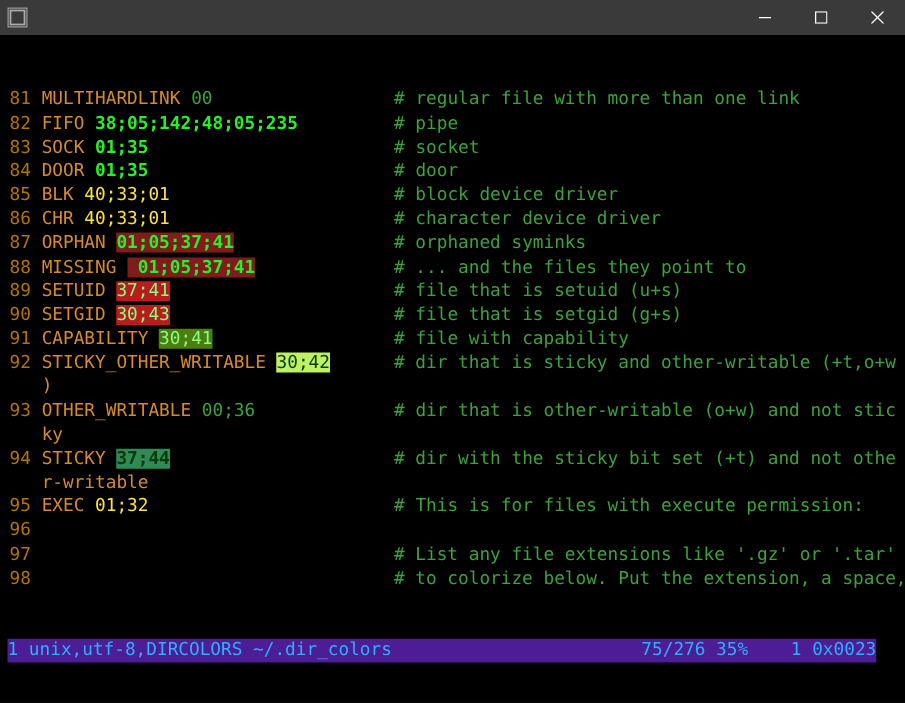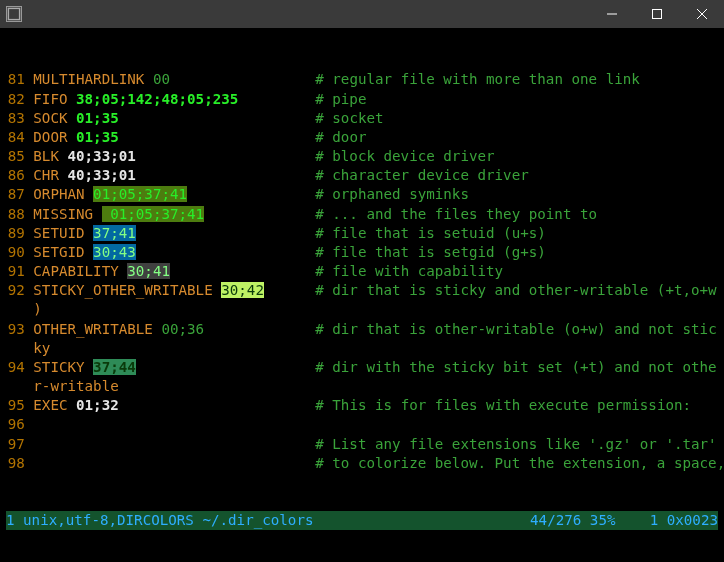--- a/index.html
+++ b/index.html
@@ -27,38 +27,38 @@
   display:flex;align-items:center;justify-content:center;
 }
 .titlebar .spacer { flex:1; }
 .winbtn {
   width:45px;height:28px;
   display:flex;align-items:center;justify-content:center;
   color:#fff;
 }
 .winbtn svg { width:10px;height:10px; }
 .term {
-  padding:4px 6px 0 6px;
+  padding:4px 23px 0 6px;
   background:#000;
   height:534px;
   white-space:pre;
   position:relative;
 }
 .line { display:block; }
 .ln { color:#b37400; display:inline-block; width:2.2ch; text-align:right; margin-right:1ch;}
 .key-orange { color:#d68a2e; }
 .key-bold  { color:#28ef28; font-weight:bold;text-align:center; }
-.key-dim   { color:#e5e5e5;font-weight:bold; }
+.key-dim   { color:#fde047; }
 .comment   { color:#3aa33a; }
-.hl-red    { background:#4d7c0f; color:#28ef28; font-weight:normal; }
-.hl-org    { background:#0369a1; color:#84ff84; }
-.hl-org2   { background:#404040; color:#84ff84; }
+.hl-red    { background:#7f1d1d; color:#28ef28; font-weight:bold; }
+.hl-org    { background:#b91c1c; color:#84ff84; }
+.hl-org2   { background:#4d7c0f; color:#84ff84; }
 .hl-grn    { background:#bef264; color:#0a3a0a; }
 .hl-teal   { background:#2e8b57; color:#0a3a0a;font-weight:bold; }
-.status1   { background:#14532d; color:#2eaeff; display:block; }
+.status1   { background:#4c1d95; color:#2eaeff; display:block; }
 </style>
 </head>
 <body>
 
 <div class="titlebar">
   <span class="appicon">
     <svg viewBox="0 0 10 10">
         <rect x="1" y="1" width="8" height="8" fill="none" stroke="#aaa" stroke-width="1"></rect>
       </svg>
   </span>
@@ -76,15 +76,15 @@
   <div class="winbtn">
     <svg viewBox="0 0 10 10">
         <line x1="0" y1="0" x2="10" y2="10" stroke="#fff" stroke-width="1"></line>
         <line x1="10" y1="0" x2="0" y2="10" stroke="#fff" stroke-width="1"></line>
       </svg>
   </div>
 </div>
 
 <div class="term">
   <div id="lines"><span class="line"><span class="ln">81</span><span class="key-orange">MULTIHARDLINK</span> <span class="">00</span>                 <span class="comment"># regular file with more than one link</span></span><span class="line"><span class="ln">82</span><span class="key-orange">FIFO</span> <span class="key-bold">38;05;142;48;05;235</span>         <span class="comment"># pipe</span></span><span class="line"><span class="ln">83</span><span class="key-orange">SOCK</span> <span class="key-bold">01;35</span>                       <span class="comment"># socket</span></span><span class="line"><span class="ln">84</span><span class="key-orange">DOOR</span> <span class="key-bold">01;35</span>                       <span class="comment"># door</span></span><span class="line"><span class="ln">85</span><span class="key-orange">BLK</span> <span class="key-dim">40;33;01</span>                     <span class="comment"># block device driver</span></span><span class="line"><span class="ln">86</span><span class="key-orange">CHR</span> <span class="key-dim">40;33;01</span>                     <span class="comment"># character device driver</span></span><span class="line"><span class="ln">87</span><span class="key-orange">ORPHAN</span> <span class="hl-red">01;05;37;41</span>               <span class="comment"># orphaned syminks</span></span><span class="line"><span class="ln">88</span><span class="key-orange">MISSING</span> <span class="hl-red"> 01;05;37;41</span>             <span class="comment"># ... and the files they point to</span></span><span class="line"><span class="ln">89</span><span class="key-orange">SETUID</span> <span class="hl-org">37;41</span>                     <span class="comment"># file that is setuid (u+s)</span></span><span class="line"><span class="ln">90</span><span class="key-orange">SETGID</span> <span class="hl-org">30;43</span>                     <span class="comment"># file that is setgid (g+s)</span></span><span class="line"><span class="ln">91</span><span class="key-orange">CAPABILITY</span> <span class="hl-org2">30;41</span>                 <span class="comment"># file with capability</span></span><span class="line"><span class="ln">92</span><span class="key-orange">STICKY_OTHER_WRITABLE</span> <span class="hl-grn">30;42</span>      <span class="comment"># dir that is sticky and other-writable (+t,o+w</span></span><span class="line"><span class="ln">  </span><span class="key-orange">)</span></span><span class="line"><span class="ln">93</span><span class="key-orange">OTHER_WRITABLE</span> <span class="">00;36</span>             <span class="comment"># dir that is other-writable (o+w) and not stic</span></span><span class="line"><span class="ln">  </span><span class="key-orange">ky</span></span><span class="line"><span class="ln">94</span><span class="key-orange">STICKY</span> <span class="hl-teal">37;44</span>                     <span class="comment"># dir with the sticky bit set (+t) and not othe</span></span><span class="line"><span class="ln">  </span><span class="key-orange">r-writable</span></span><span class="line"><span class="ln">95</span><span class="key-orange">EXEC</span> <span class="key-dim">01;32</span>                       <span class="comment"># This is for files with execute permission:</span></span><span class="line"><span class="ln">96</span></span><span class="line"><span class="ln">97</span>                                 <span class="comment"># List any file extensions like '.gz' or '.tar' that you would like ls</span></span><span class="line"><span class="ln">98</span>                                 <span class="comment"># to colorize below. Put the extension, a space, and the color init string.</span></span></div>
-  <span class="status1"><span>1 unix,utf-8,DIRCOLORS ~/.dir_colors</span><span id="sr" style="float:right">44/276 35%    1 0x0023</span></span>
+  <span class="status1"><span>1 unix,utf-8,DIRCOLORS ~/.dir_colors</span><span id="sr" style="float:right">75/276 35%    1 0x0023</span></span>
   
 </div>
 
 </body></html>

